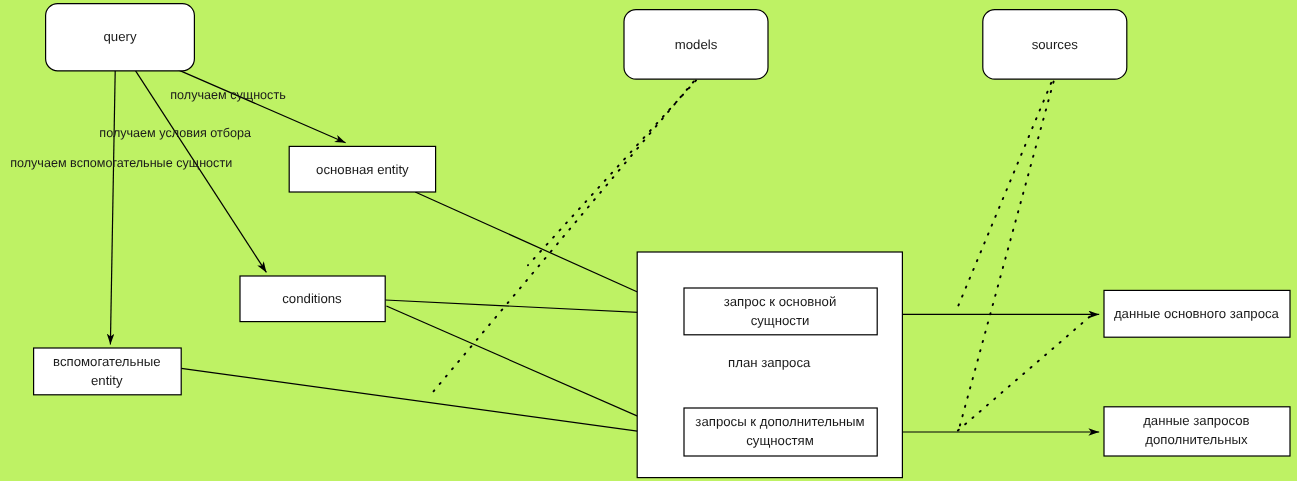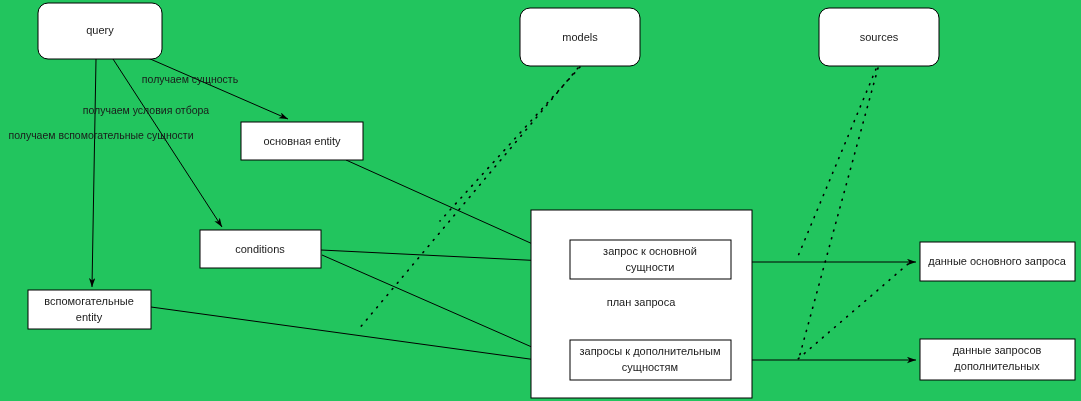--- a/index.html
+++ b/index.html
@@ -4,21 +4,21 @@
 <style>
   html, body {
     margin: 0;
     padding: 0;
     background: #ffffff;
   }
   #canvas {
     position: relative;
     width: 1081px;
     height: 401px;
-    background: #22c55e;
+    background: #bef264;
     font-family: "Liberation Sans", sans-serif;
     overflow: hidden;
   }
   svg.layer {
     position: absolute;
     left: 0;
     top: 0;
     width: 1081px;
     height: 401px;
   }

